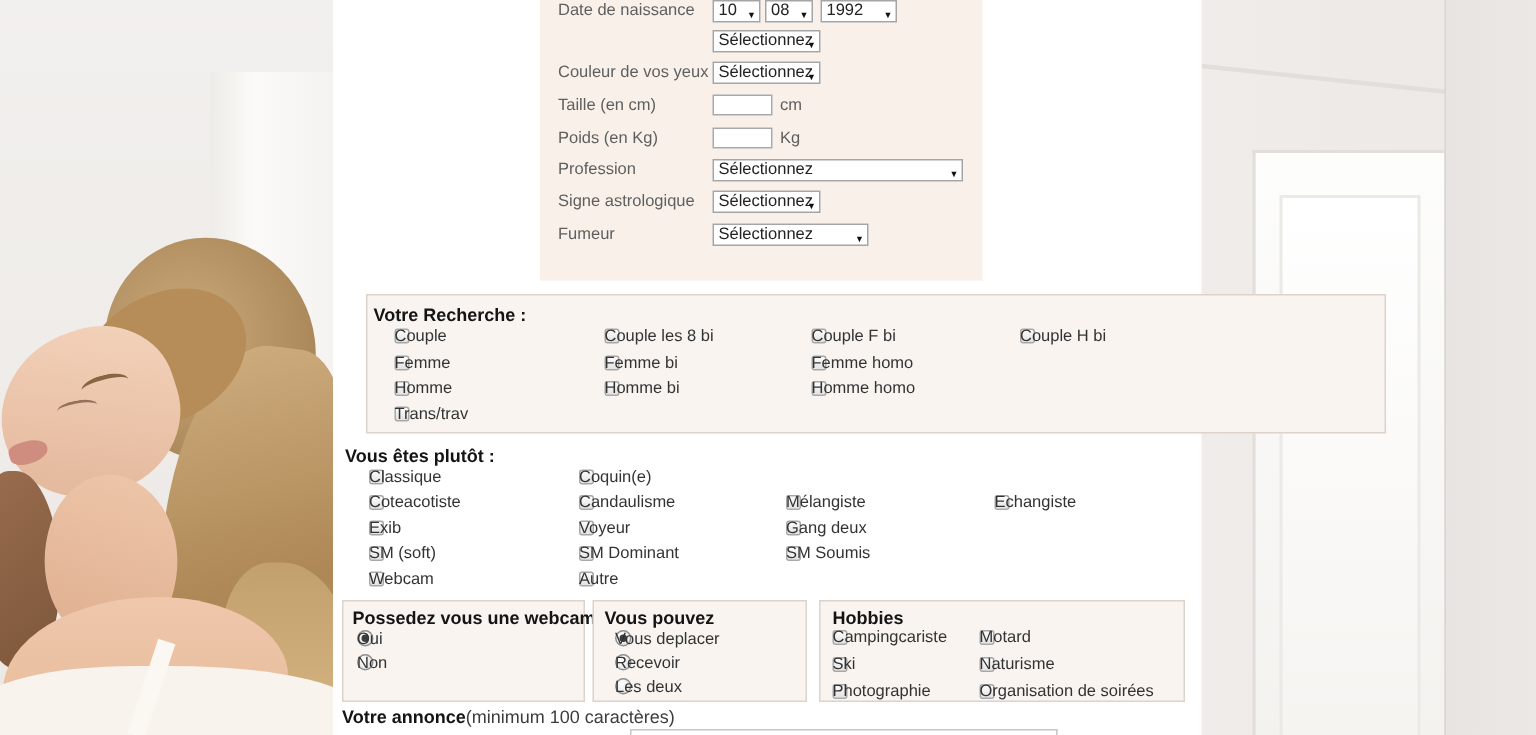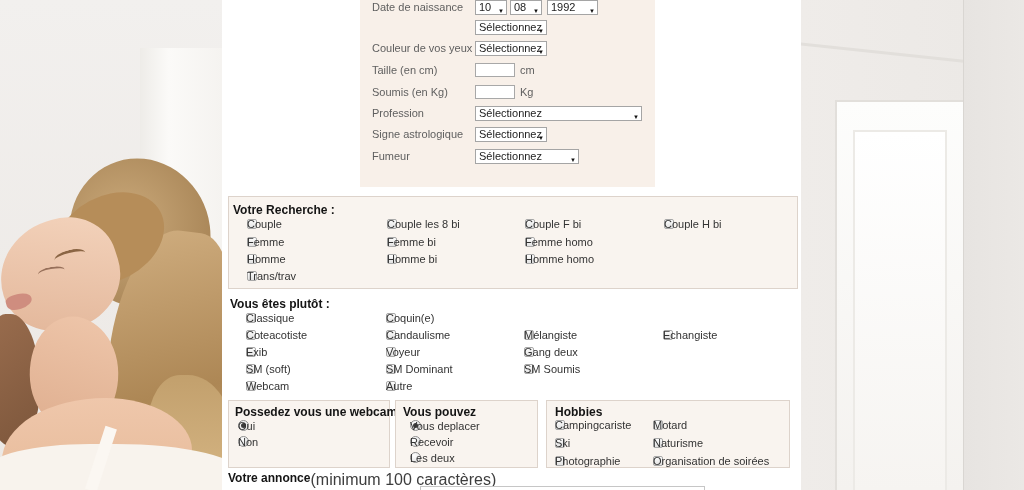--- a/index.html
+++ b/index.html
@@ -55,39 +55,39 @@
   .panel{left:360px;top:0;width:295px;height:187px;background:#f8f0e9;}
   .frow-label{left:12px;width:105px;font-size:11px;color:#5f5f5f;line-height:15px;}
   .sel{height:15px;background:#fff;border:1px solid #a5a5a5;font-size:11px;line-height:13px;
        color:#222;padding:0 13px 0 3px;white-space:nowrap;overflow:hidden;cursor:default;}
   .sel::after{content:"▼";position:absolute;right:2px;top:4px;font-size:6px;color:#111;}
   .sel > span{position:static;}
   .inp{height:14px;width:40px;border:1px solid #a8a8a8;background:#fff;font-size:11px;padding:0 2px;}
   .unit{font-size:11px;color:#5f5f5f;line-height:15px;}
 
   .pbox{background:#f9f4ef;border:1px solid #ddd3cb;}
-  .box-recherche{left:228px;top:196px;width:570px;height:93px;text-decoration:underline;}
+  .box-recherche{left:244px;top:196px;width:680px;height:93px;text-decoration:underline;}
   .sect-plutot{left:228px;top:293px;width:570px;height:102px;}
   .box-webcam{left:228px;top:400px;width:162px;height:68px;}
   .box-pouvez{left:395px;top:400px;width:143px;height:68px;}
   .box-hobbies{left:546px;top:400px;width:244px;height:68px;}
   .sect-title{font-weight:bold;font-size:12px;color:#141414;white-space:nowrap;}
 
   .opt{height:13px;display:flex;align-items:center;gap:6px;font-size:11px;color:#333;
        white-space:nowrap;cursor:default;}
   .opt > *{position:static;}
   .cbx{width:10px;height:10px;border:1px solid #a8a8a8;border-radius:2px;flex:0 0 auto;
        background:linear-gradient(180deg,#fdfdfd,#e2e2e2);}
   .rad{width:11px;height:11px;border:1px solid #8f8f8f;border-radius:50%;flex:0 0 auto;
        background:radial-gradient(circle at 35% 30%,#ffffff,#dcdcdc);}
   .rad[data-on="true"]::after{content:"";display:block;width:5px;height:5px;border-radius:50%;
        background:#3c3c3c;margin:2px;}
 
   .annonce{left:228px;top:471px;height:14px;font-size:12px;font-weight:bold;color:#141414;white-space:nowrap;}
-  .annonce .note{position:static;font-weight:normal;font-size:16px;color:#3d3d3d;}
+  .annonce .note{position:static;font-weight:normal;font-size:12px;color:#3d3d3d;}
   .ta-sliver{left:420px;top:486px;width:285px;height:8px;background:#fff;
              border:1px solid #c6c6c6;border-bottom:none;}
 </style>
 </head>
 <body>
 
 <div id="stage">
 
   <div class="photo-left">
     <div class="pl-pillar"></div>
@@ -134,21 +134,21 @@
 
     <div class="frow-label" style="top:41px">Couleur de vos yeux</div>
     <div class="sel" style="left:115px;top:41px;width:72px">
         <span>Sélectionnez</span>
       </div>
 
     <div class="frow-label" style="top:63px">Taille (en cm)</div>
     <input class="inp" style="left: 115px; top: 63px;" value="">
     <div class="unit" style="left:160px;top:63px">cm</div>
 
-    <div class="frow-label" style="top:85px">Soumis (en Kg)</div>
+    <div class="frow-label" style="top:85px">Poids (en Kg)</div>
     <input class="inp" style="left: 115px; top: 85px;" value="">
     <div class="unit" style="left:160px;top:85px">Kg</div>
 
     <div class="frow-label" style="top:106px">Profession</div>
     <div class="sel" style="left:115px;top:106px;width:167px">
         <span>Sélectionnez</span>
       </div>
 
     <div class="frow-label" style="top:127px">Signe astrologique</div>
     <div class="sel" style="left:115px;top:127px;width:72px">

